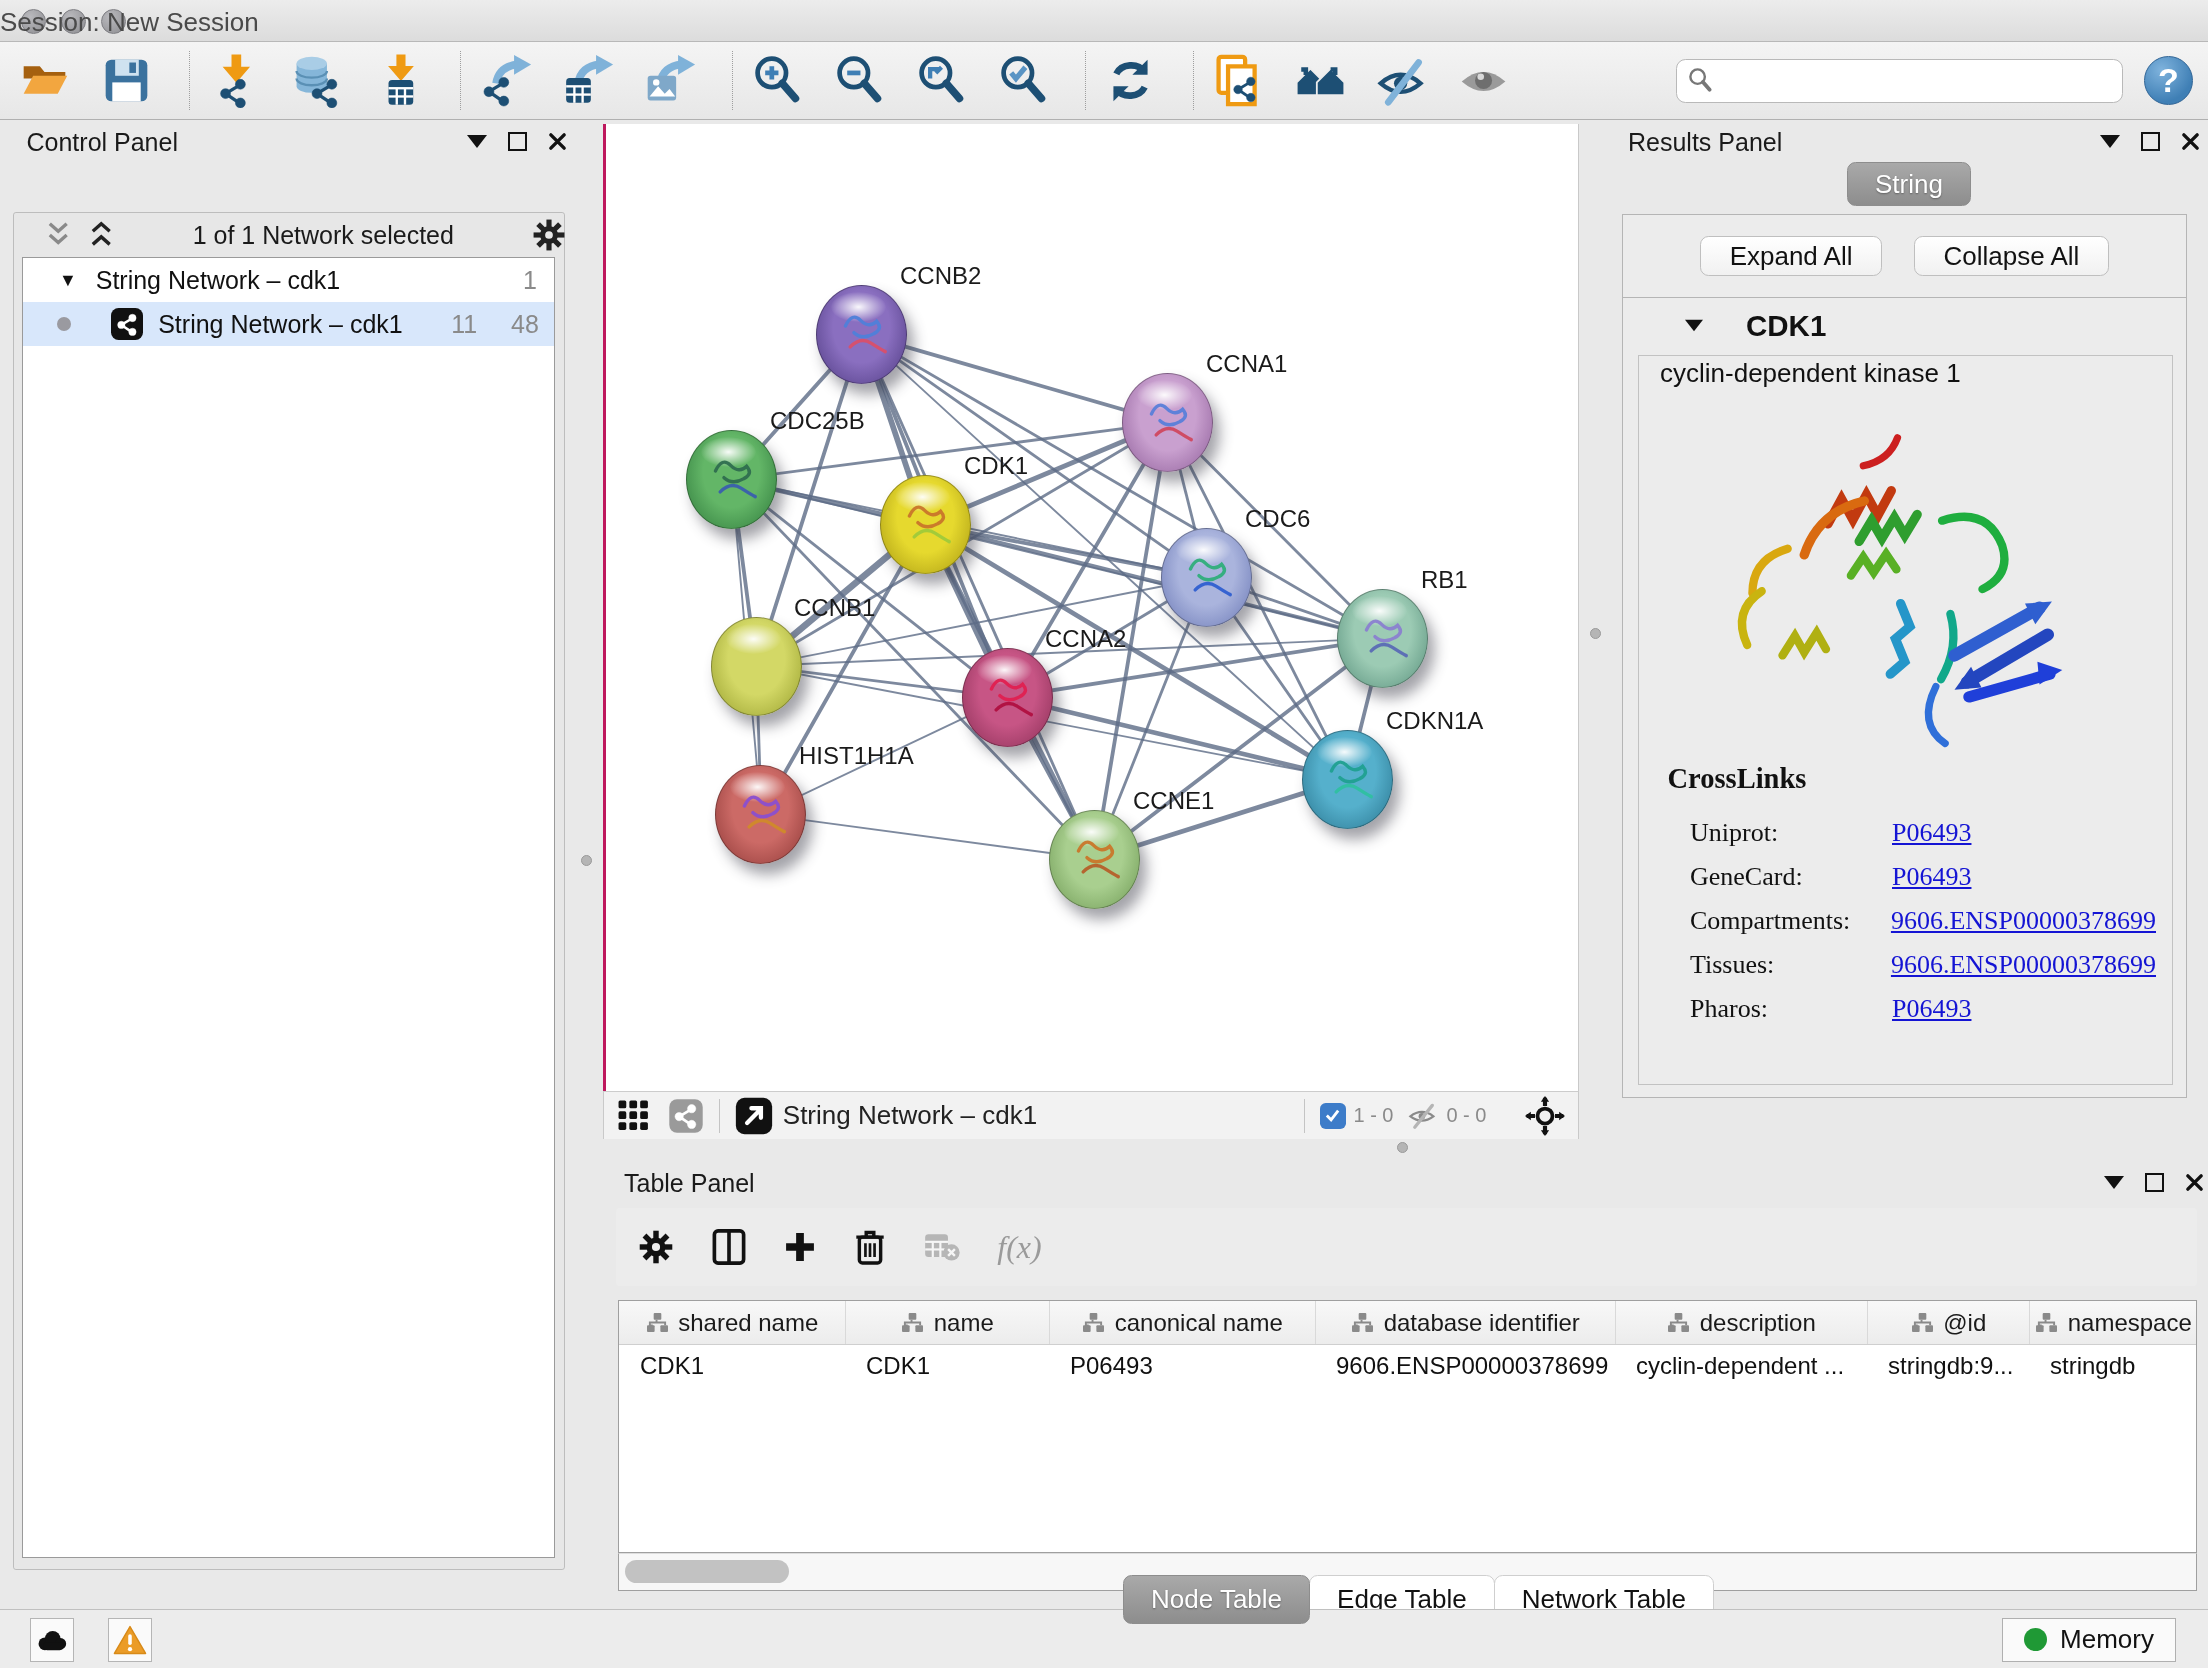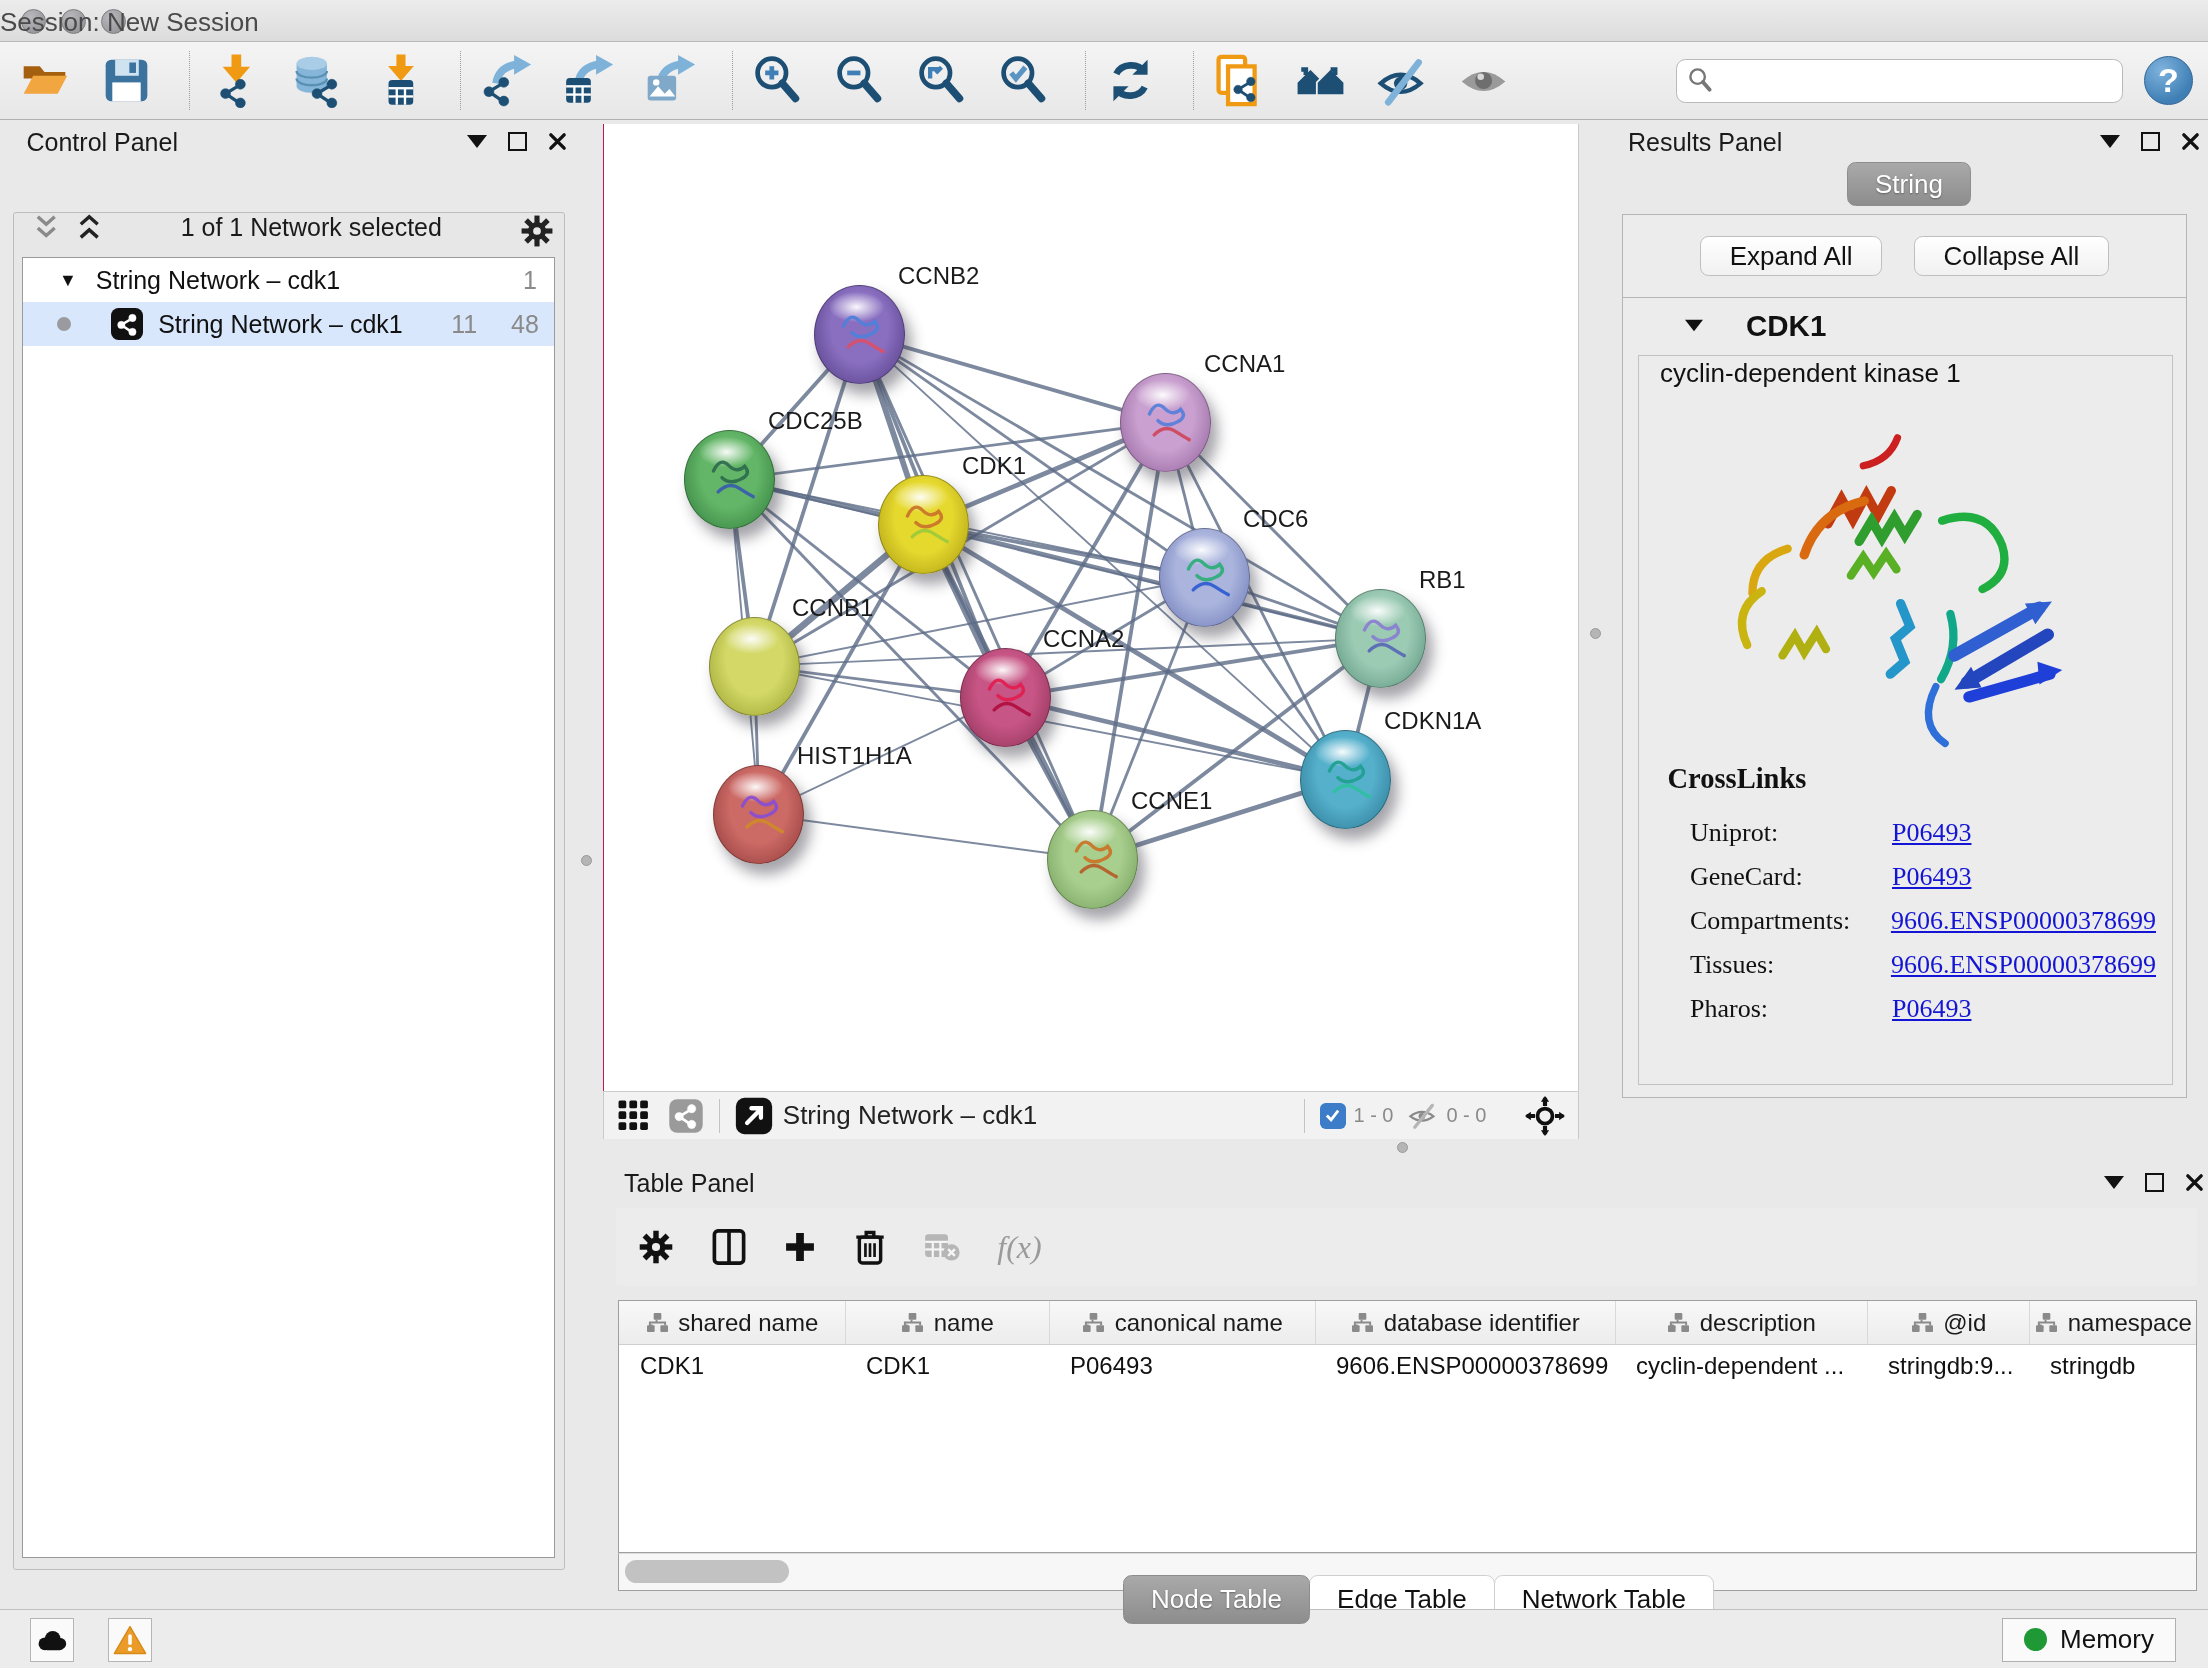--- a/index.html
+++ b/index.html
@@ -41,34 +41,34 @@
     font-size:26px; background:#fff; color:#111; border:1px solid #cfcfcf; border-radius:8.6px;
     margin-left:-1px; position:relative; }
   .ptab.active { background:linear-gradient(#a9a9a9,#8d8d8d); color:#fff; border-color:#8d8d8d;
     text-shadow:0 1px 1.9px rgba(0,0,0,.35); z-index:2; }
 
   
   #control-panel { position:absolute; left:9.5px; top:124px; width:561px; height:1457px; }
   #control-tabs { position:absolute; left:76px; top:38px; display:flex; }
   #control-inner { position:absolute; left:3.8px; top:88px; width:552px; height:1358px;
     background:#e7e7e7; border:1.9px solid #bdbdbd; border-radius:2.9px; }
-  #control-toolbar { position:absolute; left:4px; top:0; width:100%; height:44px;
-    display:flex; padding:0 13.3px; }
+  #control-toolbar { position:absolute; left:16px; top:0; width:100%; height:44px;
+    display:flex; align-items:center; padding:0 13.3px; }
   #network-count-status { flex:1; text-align:center; font-size:25px; color:#1a1a1a; }
   #tree-box { position:absolute; left:7.6px; top:44px; width:533px; height:1301px;
     background:#fff; border:1.9px solid #9a9a9a; }
   .tree-row { position:relative; height:44px; display:flex; align-items:center; font-size:25px; color:#111; }
   .tree-row .count { color:#8a8a8a; }
   #tree-child { background:#d8e7fb; }
   .app-icon { width:32px; height:32px; border-radius:7.6px; background:#111;
     display:flex; align-items:center; justify-content:center; }
 
   
   #network-panel { position:absolute; left:603px; top:124px; width:976px; height:967px;
-    background:#fff; border-left:1px solid #be185d; border-right:1px solid #c9c9c9; }
+    background:#fff; border-left:3px solid #be185d; border-right:1px solid #c9c9c9; }
   #net-edges { position:absolute; left:0; top:0; }
   .node { position:absolute; width:91px; height:99px; border-radius:50%;
     box-shadow:6.7px 10.5px 13.3px rgba(50,50,65,.45); border:1px solid rgba(0,0,0,.28); }
   .node .shine { position:absolute; left:14.3px; top:5.7px; width:55px; height:30px; border-radius:50%;
     background:radial-gradient(ellipse at center, rgba(255,255,255,.95), rgba(255,255,255,0) 72%); }
   .node svg { position:absolute; left:0; top:0; }
   .node-label { position:absolute; font-size:24px; color:#1a1a1a; white-space:nowrap; }
   #netview-bar { position:absolute; left:603px; top:1091px; width:976px; height:48px;
     background:#f2f2f2; border-top:1px solid #ccc; border-left:1px solid #c9c9c9; border-right:1px solid #c9c9c9;
     display:flex; align-items:center; padding:0 13.3px; }

